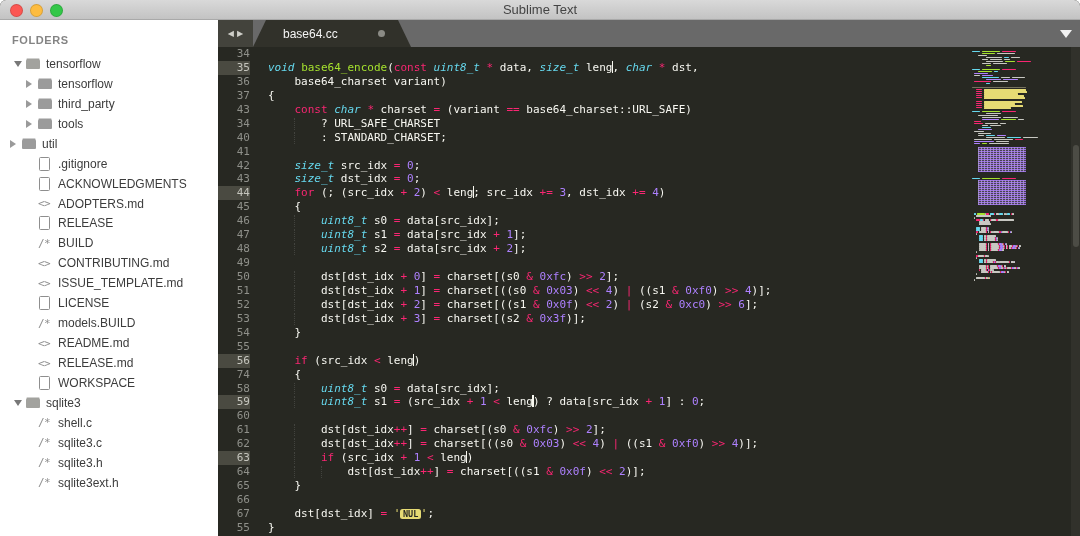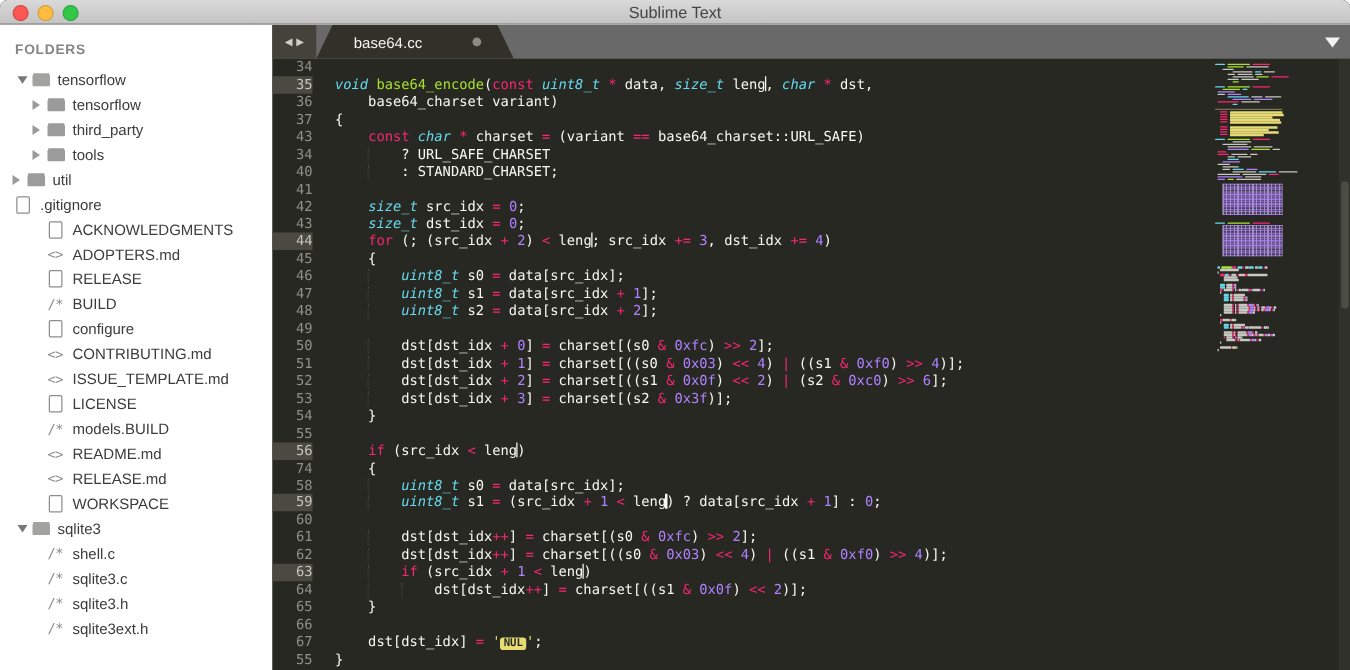--- a/index.html
+++ b/index.html
@@ -124,21 +124,21 @@
           <div class="tree-item" style="padding-left: 26px;">
             <span class="arrow right"></span>
             <span class="ficon folder"></span>
             <span class="flabel">tools</span>
           </div>
           <div class="tree-item" style="padding-left: 10px;">
             <span class="arrow right"></span>
             <span class="ficon folder"></span>
             <span class="flabel">util</span>
           </div>
-          <div class="tree-item" style="">
+          <div class="tree-item" style="padding-left: 26px;">
             <span class="arrow none"></span>
             <span class="ficon file"></span>
             <span class="flabel">.gitignore</span>
           </div>
           <div class="tree-item" style="padding-left: 26px;">
             <span class="arrow none"></span>
             <span class="ficon file"></span>
             <span class="flabel">ACKNOWLEDGMENTS</span>
           </div>
           <div class="tree-item" style="padding-left: 26px;">
@@ -148,25 +148,20 @@
           </div>
           <div class="tree-item" style="padding-left: 26px;">
             <span class="arrow none"></span>
             <span class="ficon file"></span>
             <span class="flabel">RELEASE</span>
           </div>
           <div class="tree-item" style="padding-left: 26px;">
             <span class="arrow none"></span>
             <span class="ficon source">/*</span>
             <span class="flabel">BUILD</span>
-          </div>
-          <div class="tree-item" style="padding-left: 26px;">
-            <span class="arrow none"></span>
-            <span class="ficon file"></span>
-            <span class="flabel">configure</span>
           </div>
           <div class="tree-item" style="padding-left: 26px;">
             <span class="arrow none"></span>
             <span class="ficon markdown">&lt;&gt;</span>
             <span class="flabel">CONTRIBUTING.md</span>
           </div>
           <div class="tree-item" style="padding-left: 26px;">
             <span class="arrow none"></span>
             <span class="ficon markdown">&lt;&gt;</span>
             <span class="flabel">ISSUE_TEMPLATE.md</span>

